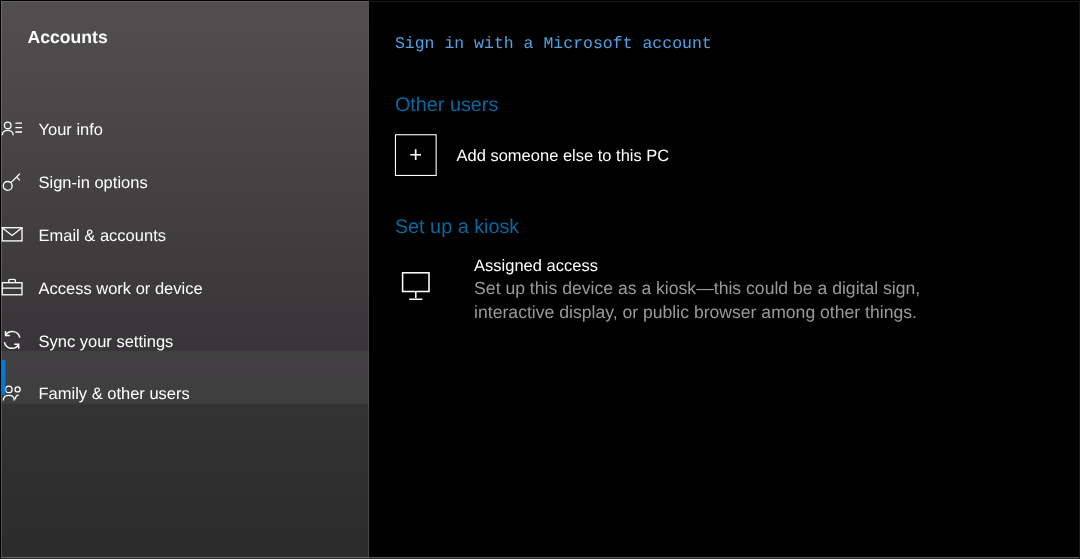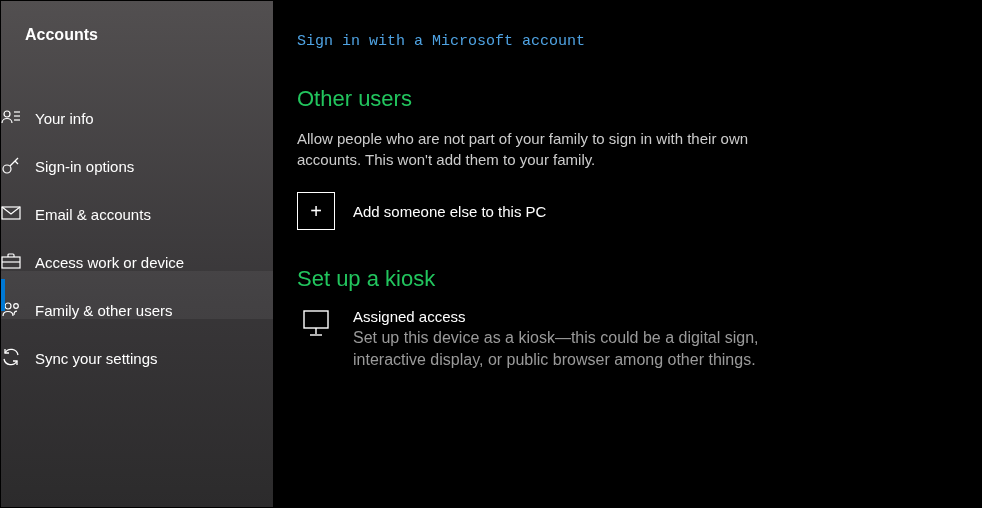--- a/index.html
+++ b/index.html
@@ -14,21 +14,21 @@
       height: 508px;
       overflow: hidden;
       border: 1px solid #000;
     }
     .container {
       display: flex;
       width: 100%;
       height: 100%;
     }
     .sidebar {
-      width: 272px;
+      width: 334px;
       background: linear-gradient(to bottom, #524f50, #383638 60%, #2c2b2c);
       color: #fff;
       padding-top: 25px;
       flex-shrink: 0;
     }
     .sidebar-title {
       font-size: 16px;
       font-weight: 600;
       padding: 0 0 0 24px;
       margin-bottom: 35px;
@@ -81,23 +81,23 @@
       margin-bottom: 12px;
       max-width: 460px;
     }
     .link {
       color: #4fa3e3;
       font-size: 15px;
       cursor: pointer;
       font-family: Liberation Mono, monospace;
     }
     .section-heading {
-      font-size: 22px;
+      font-size: 18px;
       font-weight: 400;
-      color: #22c55e;
+      color: #0369a1;
       margin-top: 36px;
       margin-bottom: 16px;
     }
     .section-text {
       font-size: 15px;
       line-height: 1.4;
       color: #ccc;
       max-width: 460px;
       margin-bottom: 22px;
     }
@@ -117,22 +117,23 @@
       color: #fff;
       font-size: 20px;
       font-weight: 300;
     }
     .add-row-label {
       font-size: 15px;
       color: #fff;
     }
     .kiosk-row {
       display: flex;
-      gap: 18px;
+      gap: 34px;
       margin-top: 8px;
+      align-items: center;
     }
     .kiosk-icon {
       width: 38px;
       height: 38px;
       display: flex;
       align-items: flex-start;
       justify-content: center;
     }
     .kiosk-title {
       font-size: 15px;
@@ -192,50 +193,49 @@
       <span class="sidebar-icon">
         <svg width="20" height="16" viewBox="0 0 20 16" fill="none" stroke="#fff" stroke-width="1.2">
           <rect x="1" y="4" width="18" height="11"></rect>
           <path d="M7 4V2a1 1 0 0 1 1-1h4a1 1 0 0 1 1 1v2"></path>
           <line x1="1" y1="9" x2="19" y2="9"></line>
         </svg>
       </span>
       <span class="sidebar-item-label">Access work or device</span>
     </div>
 
+    <div class="sidebar-item">
+      <span class="sidebar-icon">
+        <svg width="20" height="20" viewBox="0 0 20 20" fill="none" stroke="#fff" stroke-width="1.3">
+          <path d="M17 8a7 7 0 0 0-13-2"></path>
+          <path d="M3 12a7 7 0 0 0 13 2"></path>
+          <path d="M4 2v4h4"></path>
+          <path d="M16 18v-4h-4"></path>
+        </svg>
+      </span>
+      <span class="sidebar-item-label">Sync your settings</span>
+    </div>
+
     <div class="sidebar-item selected">
       <span class="sidebar-icon">
         <svg width="20" height="16" viewBox="0 0 20 16" fill="none" stroke="#fff" stroke-width="1.2">
           <circle cx="7" cy="5" r="3"></circle>
           <path d="M2 15c0-3 2.2-4.5 5-4.5s5 1.5 5 4.5"></path>
           <circle cx="15" cy="5" r="2.3"></circle>
           <path d="M13 14c0-2.5 1-3.8 3-3.8"></path>
         </svg>
       </span>
       <span class="sidebar-item-label">Family &amp; other users</span>
     </div>
-
-    <div class="sidebar-item">
-      <span class="sidebar-icon">
-        <svg width="20" height="20" viewBox="0 0 20 20" fill="none" stroke="#fff" stroke-width="1.3">
-          <path d="M17 8a7 7 0 0 0-13-2"></path>
-          <path d="M3 12a7 7 0 0 0 13 2"></path>
-          <path d="M4 2v4h4"></path>
-          <path d="M16 18v-4h-4"></path>
-        </svg>
-      </span>
-      <span class="sidebar-item-label">Sync your settings</span>
-    </div>
   </div>
 
   <div class="main">
     <span class="link">Sign in with a Microsoft account</span>
 
     <h2 class="section-heading">Other users</h2>
-    <p class="section-text">Allow people who are not part of your family to sign in with their own accounts. This won't add them to your family.</p>
 
     <div class="add-row">
       <div class="plus-box">+</div>
       <span class="add-row-label">Add someone else to this PC</span>
     </div>
 
     <h2 class="section-heading">Set up a kiosk</h2>
     <div class="kiosk-row">
       <div class="kiosk-icon">
         <svg width="30" height="30" viewBox="0 0 30 30" fill="none" stroke="#fff" stroke-width="1.4">

